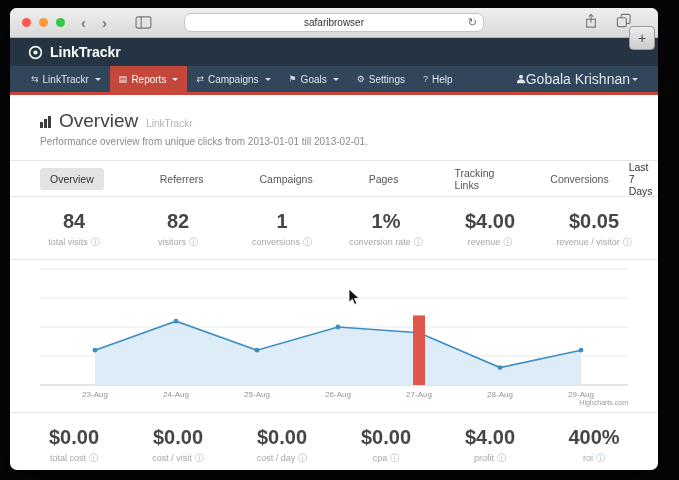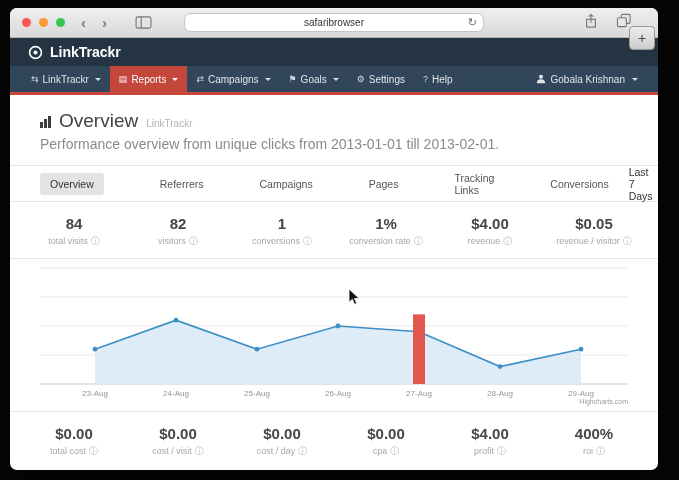--- a/index.html
+++ b/index.html
@@ -42,40 +42,40 @@
     color: #4a4a4a; font-size: 14px; line-height: 1;
   }
   
   .appbar { height: 28px; background: #243442; display: flex; align-items: center; padding: 0 18px; gap: 7px; }
   .brand-text { color: #fff; font-weight: bold; font-size: 14px; }
   .menubar { height: 26px; background: #31465a; display: flex; align-items: stretch; padding: 0 12px; }
   .menu-item { display: flex; align-items: center; gap: 4px; padding: 0 9px; color: #dfe6ec; font-size: 10px; cursor: default; }
   .menu-item.active { background: #c4473c; color: #fff; }
   .menu-icon { font-size: 9px; opacity: .9; }
   .caret { width: 0; height: 0; border-left: 3px solid transparent; border-right: 3px solid transparent; border-top: 3px solid currentColor; margin-left: 2px; opacity: .95; }
-  .menu-right { margin-left: auto; display: flex; align-items: center; gap: 5px; padding: 0 8px; color: #dfe6ec; font-size: 10px; }
+  .menu-right { margin-left: auto; display: flex; align-items: center; padding: 0 8px; color: #dfe6ec; font-size: 14px; }
   .red-line { height: 3px; background: #c9473a; }
   
   .content { background: #fff; height: 337px; position: relative; color: #333; }
   .page-head { padding: 15px 30px 0; }
   .title-row { display: flex; align-items: baseline; gap: 8px; }
   .bars-icon { display: inline-flex; align-items: flex-end; gap: 1px; transform: translateY(1px); }
   .bars-icon i { display: block; width: 3px; background: #3c3c3c; }
   .bars-icon i:nth-child(1) { height: 6px; } .bars-icon i:nth-child(2) { height: 9px; } .bars-icon i:nth-child(3) { height: 12px; }
   .page-title { font-size: 19px; font-weight: 500; color: #434343; }
   .title-suffix { font-size: 10px; color: #b3b3b3; }
-  .subtitle { font-size: 14px; color: #8a8a8a; margin-top: 4px; padding-bottom: 13px; }
+  .subtitle { font-size: 10px; color: #8a8a8a; margin-top: 4px; padding-bottom: 13px; }
   .divider { height: 1px; background: #e6e6e6; }
   .tabs-row { height: 35px; display: flex; align-items: center; padding: 0 30px; gap: 20px; font-size: 10.5px; color: #555; }
   .tab { cursor: pointer; padding-left: 36px; }
   .tab.active { background: #e3e3e3; padding: 5px 10px; border-radius: 3px; color: #333; }
   .range { margin-left: auto; display: flex; align-items: flex-end; gap: 12px; color: #333; cursor: pointer; }
   .stats-row { display: flex; padding: 13px 12px 12px; }
   .stat { flex: 1; text-align: center; }
-  .stat-value { font-size: 15px; font-weight: bold; color: #464646; }
+  .stat-value { font-size: 20px; font-weight: bold; color: #464646; }
   .stat-label { font-size: 9px; color: #a6a6a6; margin-top: 4px; display: flex; justify-content: center; align-items: center; gap: 3px; }
   .info-icon { color: #a3b9c9; font-size: 9px; line-height: 1; }
   .chart-wrap { margin: 4px 30px 0; position: relative; height: 148px; }
   #chart-svg { width: 588px; height: 140px; display: block; }
   .credit { position: absolute; right: 0; bottom: 6px; font-size: 7px; color: #9a9a9a; }
   .cursor { position: absolute; left: 348px; top: 288px; z-index: 9; }
 </style>
 </head>
 <body>
 

